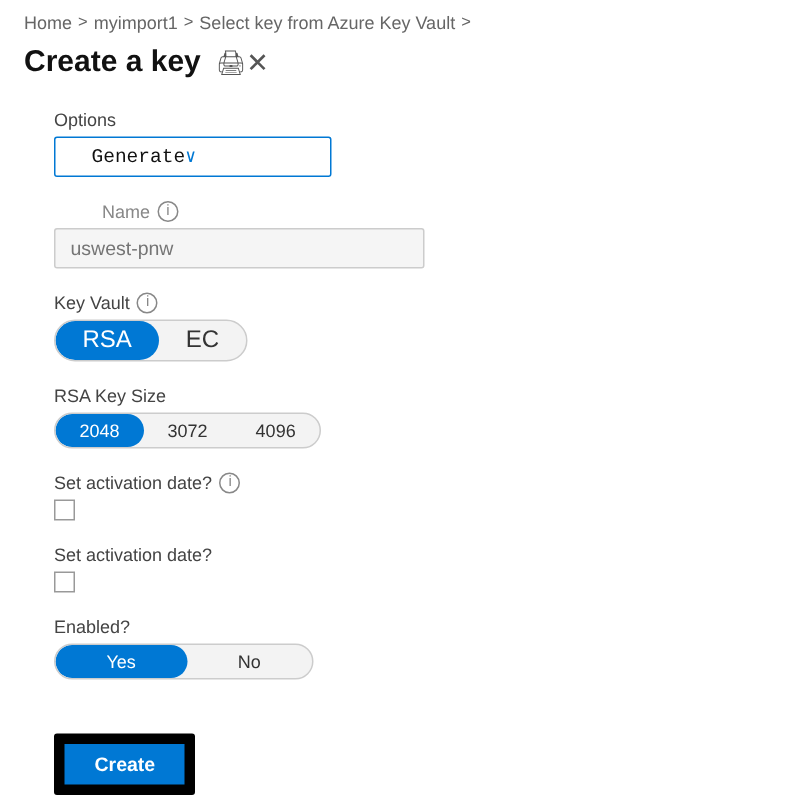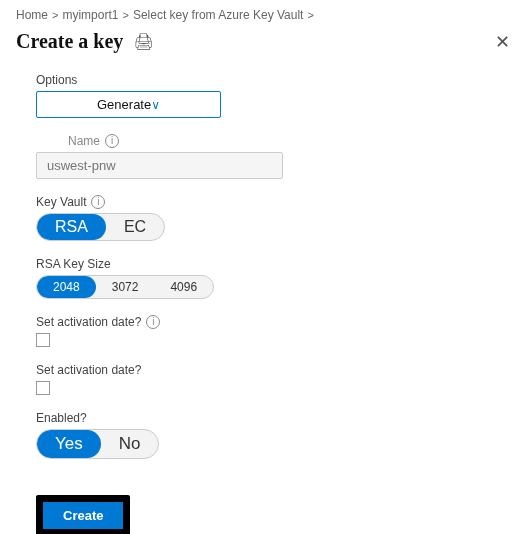--- a/index.html
+++ b/index.html
@@ -36,22 +36,20 @@
       cursor: pointer;
     }
     .breadcrumb-sep {
       color: #666;
       font-size: 11px;
     }
     .header-row {
       display: flex;
       align-items: center;
       padding: 8px 16px 0 16px;
-      justify-content: space-between;
-      font-family: Liberation Serif, serif;
     }
     .header-left {
       display: flex;
       align-items: center;
       gap: 10px;
     }
     .page-title {
       font-size: 20px;
       font-weight: 600;
       color: #111;
@@ -91,28 +89,29 @@
       line-height: 12px;
       font-size: 10px;
       color: #888;
       cursor: pointer;
       font-style: normal;
     }
     .select-dropdown {
       width: 185px;
       border: 1px solid #0078d4;
       border-radius: 2px;
-      padding: 5px 4px;
+      padding: 5px 24px;
       font-size: 13px;
       color: #111;
       background: #fff;
       display: flex;
       align-items: center;
-      justify-content: center;
-      cursor: pointer;
+      justify-content: flex-start;
+      cursor: pointer;
+      font-family: Liberation Mono, monospace;
     }
     .select-dropdown .chevron {
       color: #0078d4;
       font-size: 12px;
     }
     .name-input {
       width: 247px;
       border: 1px solid #ccc;
       border-radius: 2px;
       padding: 5px 10px;
@@ -187,22 +186,22 @@
     }
     
     .enabled-toggle-group {
       display: inline-flex;
       border: 1px solid #ccc;
       border-radius: 20px;
       overflow: hidden;
       background: #f3f3f3;
     }
     .enabled-option {
-      padding: 4px 18px;
-      font-size: 17px;
+      padding: 4px 34px;
+      font-size: 12px;
       cursor: pointer;
       color: #333;
       background: transparent;
       border: none;
       border-radius: 20px;
     }
     .enabled-option.active {
       background: #0078d4;
       color: #fff;
       font-weight: 500;

